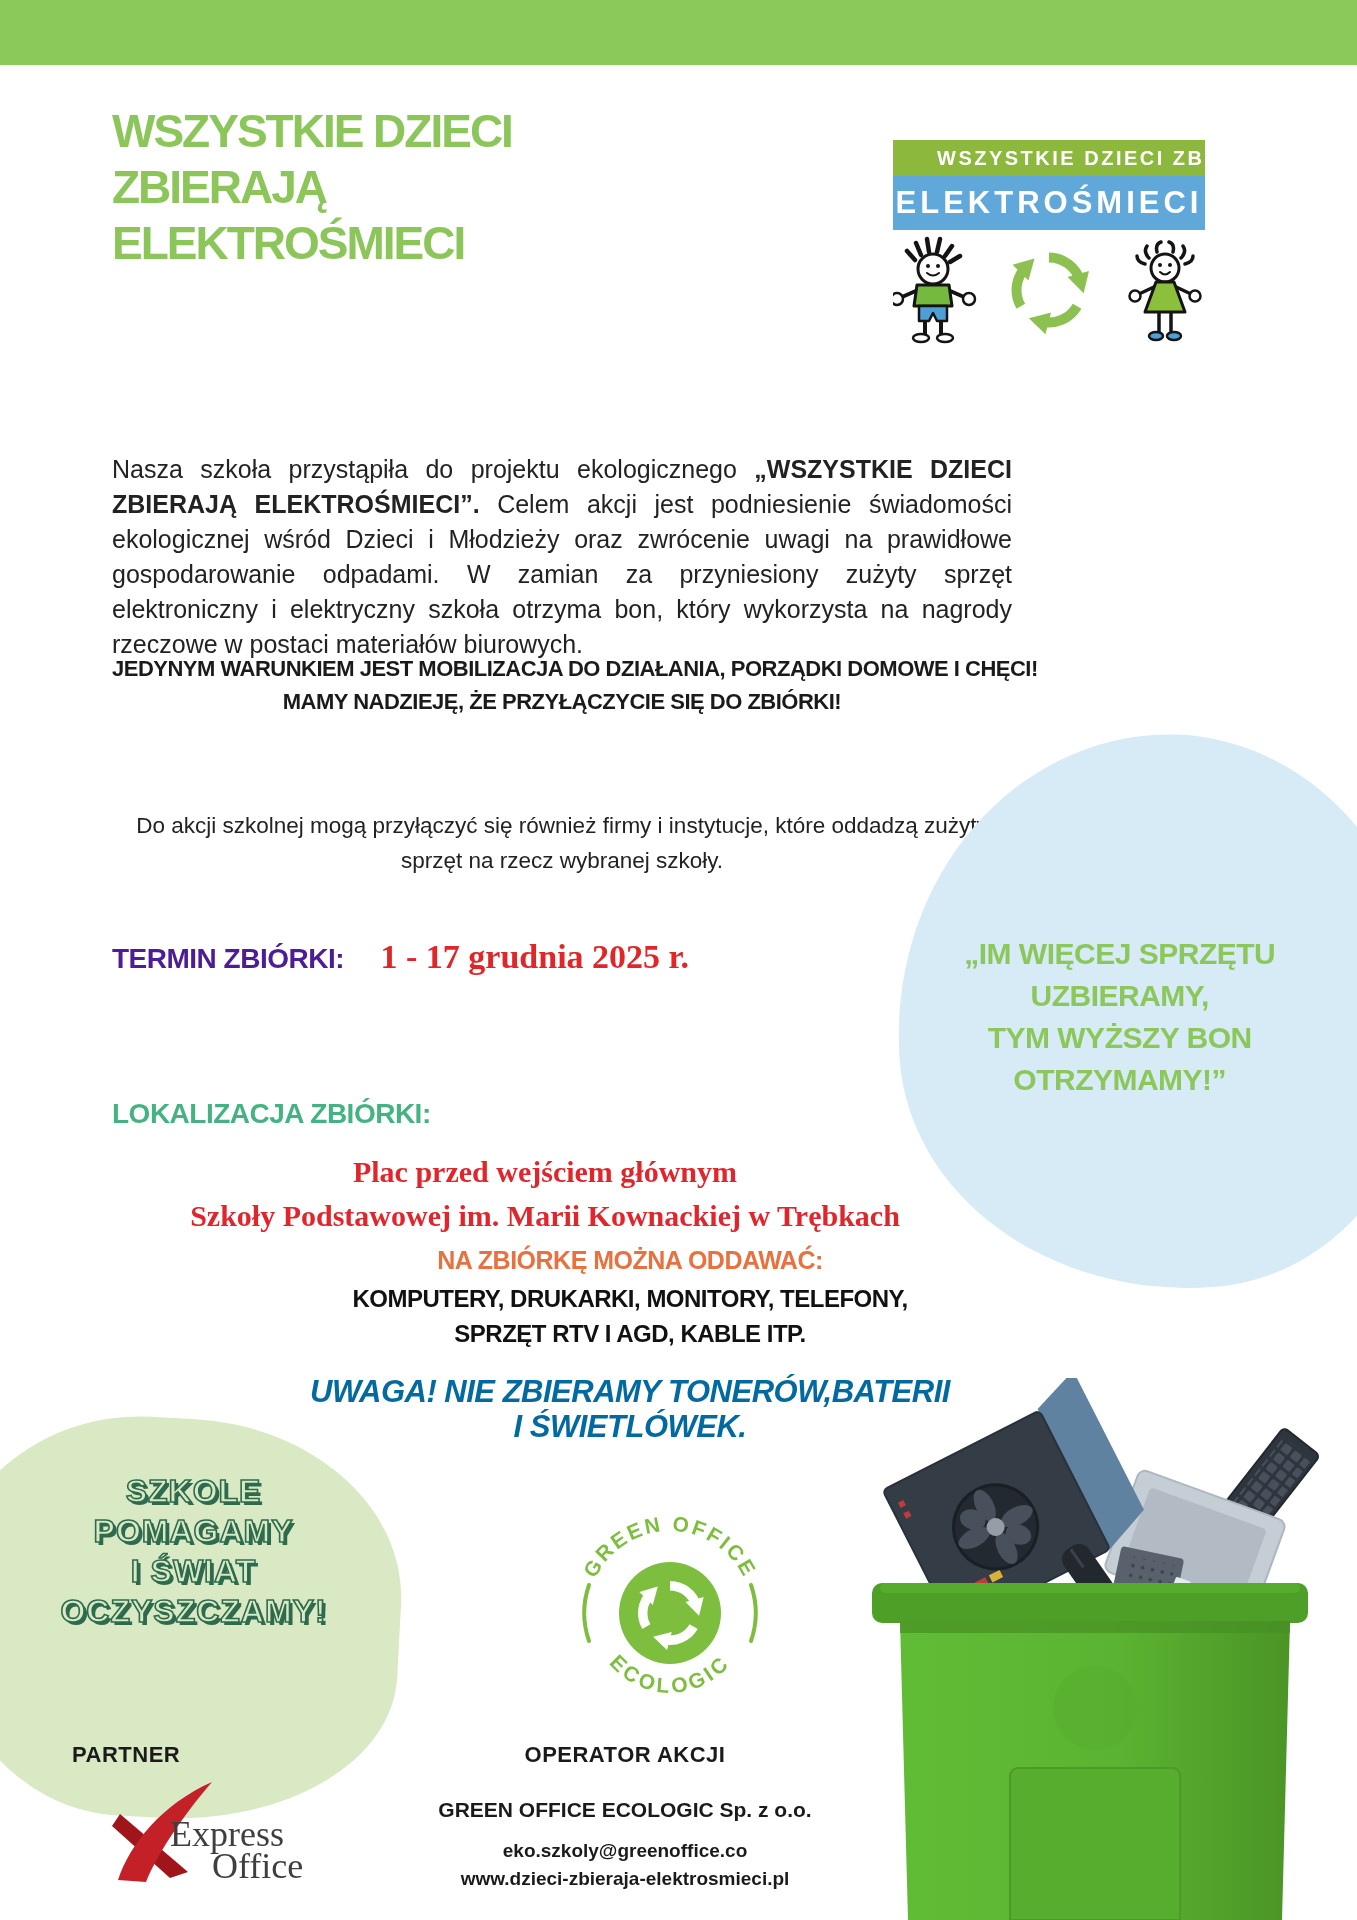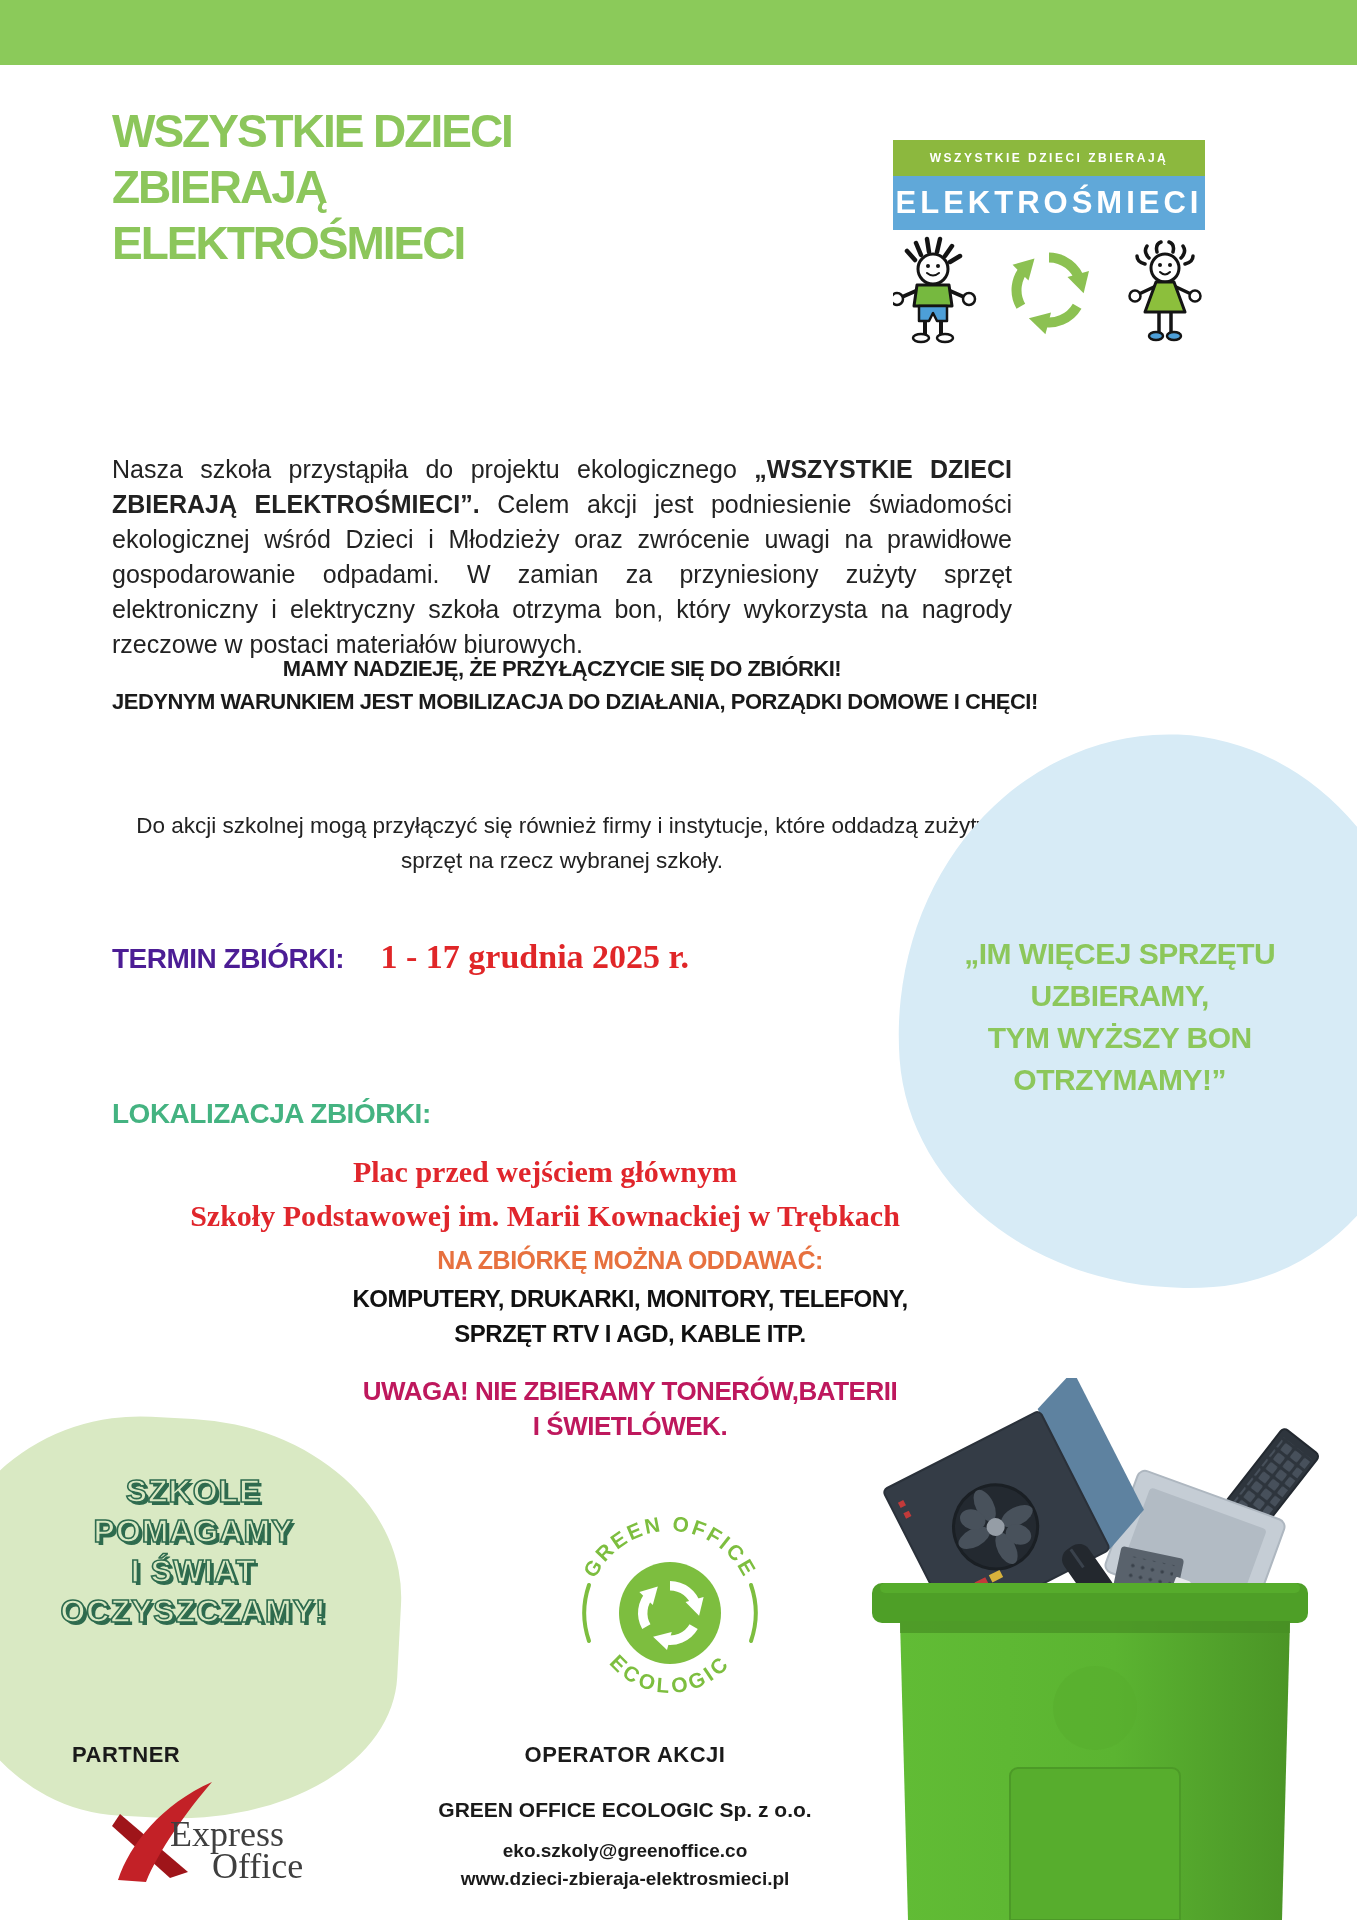--- a/index.html
+++ b/index.html
@@ -9,21 +9,21 @@
 
   .topbar{left:0;top:0;width:1357px;height:65px;background:#8BCA5A;}
 
   .title{left:112px;top:103px;width:640px;font-size:46px;font-weight:800;color:#8CC65B;
          line-height:56px;letter-spacing:-2px;}
   .title div{white-space:nowrap;}
 
   
   .badge{left:893px;top:140px;width:312px;}
   .badge-green{background:#8CB83E;color:#fff;height:36px;line-height:36px;text-align:center;
-               font-size:12px;font-weight:700;letter-spacing:2.5px;white-space:nowrap;}
+               font-size:20px;font-weight:700;letter-spacing:2.5px;white-space:nowrap;padding-left:44px;}
   .badge-blue{background:#60A8D9;color:#fff;height:54px;line-height:54px;text-align:center;
               font-size:31px;font-weight:700;letter-spacing:4px;white-space:nowrap;}
 
   .greeting{left:112px;top:400px;width:900px;text-align:center;font-size:29px;font-weight:800;
             letter-spacing:-0.5px;margin:0;}
 
   .intro{left:112px;top:452px;width:900px;font-size:25px;line-height:35px;font-weight:500;
          text-align:justify;margin:0;color:#222;}
   .intro strong{font-weight:800;}
 
@@ -48,21 +48,21 @@
 
   .lok-label{left:112px;top:1098px;font-size:28px;font-weight:800;color:#44B381;letter-spacing:-0.5px;}
   .lok-lines{left:95px;top:1150px;width:900px;text-align:center;color:#E0262C;
              font-family:"Liberation Serif","DejaVu Serif",serif;font-size:30px;font-weight:700;
              line-height:44px;}
   .lok-lines div{white-space:nowrap;}
 
   .center-block{left:180px;width:900px;text-align:center;font-weight:800;letter-spacing:-0.5px;}
   .accepted-heading{top:1246px;font-size:25px;color:#E7713F;}
   .accepted-lines{top:1281px;font-size:24px;color:#111;line-height:35px;}
-  .warning-lines{top:1374px;font-size:26px;color:#be185d;line-height:35px;}
+  .warning-lines{top:1374px;font-size:31px;color:#0369a1;line-height:35px;font-style:italic;}
   .center-block div{white-space:nowrap;}
 
   .green-blob{left:-60px;top:1418px;width:460px;height:400px;background:#D9E9C3;
               border-radius:48% 52% 55% 45% / 52% 48% 42% 58%;transform:rotate(3deg);}
   .slogan{position:absolute;left:70px;right:30px;top:52px;text-align:center;transform:rotate(-3deg);
           font-size:32px;font-weight:800;line-height:40px;letter-spacing:1px;
           color:#D9E9C3;-webkit-text-stroke:1.6px #2E6B4E;text-shadow:3px 3px 0 #2E6B4E;}
   .slogan div{white-space:nowrap;}
 
   .partner-label{left:72px;top:1742px;font-size:22px;font-weight:800;letter-spacing:0.5px;}
@@ -134,22 +134,22 @@
         <ellipse cx="-9" cy="48" rx="7" ry="4" fill="#4D9FD8" stroke="#141414" stroke-width="2.5"></ellipse>
         <ellipse cx="9" cy="48" rx="7" ry="4" fill="#4D9FD8" stroke="#141414" stroke-width="2.5"></ellipse>
       </g>
     </svg>
   </div>
 
 
   <p class="abs intro"><span>Nasza szkoła przystąpiła do projektu ekologicznego </span><strong>„WSZYSTKIE DZIECI ZBIERAJĄ ELEKTROŚMIECI”.</strong><span> Celem akcji jest podniesienie świadomości ekologicznej wśród Dzieci i Młodzieży oraz zwrócenie uwagi na prawidłowe gospodarowanie odpadami. W zamian za przyniesiony zużyty sprzęt elektroniczny i elektryczny szkoła otrzyma bon, który wykorzysta na nagrody rzeczowe w postaci materiałów biurowych.</span></p>
 
   <div class="abs callout">
+    <div>JEDYNYM WARUNKIEM JEST MOBILIZACJA DO DZIAŁANIA, PORZĄDKI DOMOWE I CHĘCI!</div>
     <div>MAMY NADZIEJĘ, ŻE PRZYŁĄCZYCIE SIĘ DO ZBIÓRKI!</div>
-    <div>JEDYNYM WARUNKIEM JEST MOBILIZACJA DO DZIAŁANIA, PORZĄDKI DOMOWE I CHĘCI!</div>
   </div>
 
   <p class="abs companies">Do akcji szkolnej mogą przyłączyć się również firmy i instytucje, które oddadzą zużyty sprzęt na rzecz wybranej szkoły.</p>
 
   <div class="abs termin">
     <span class="lbl">TERMIN ZBIÓRKI:</span>
     <span class="date">1 - 17 grudnia 2025 r.</span>
   </div>
 
   <div class="abs blue-blob">

